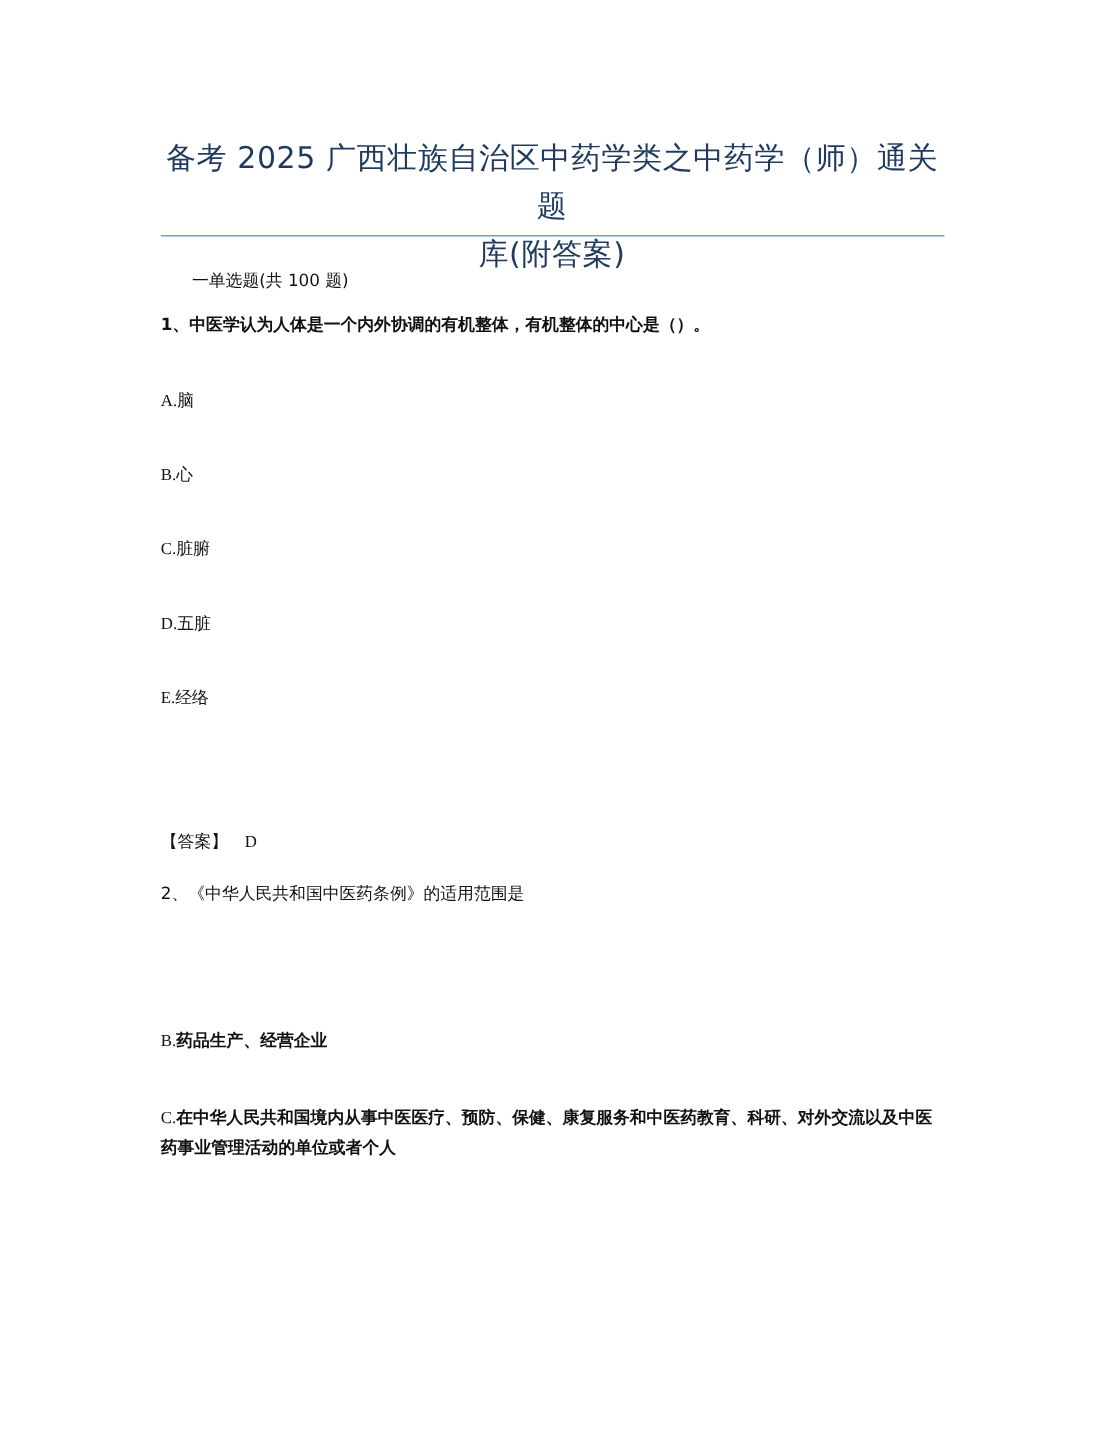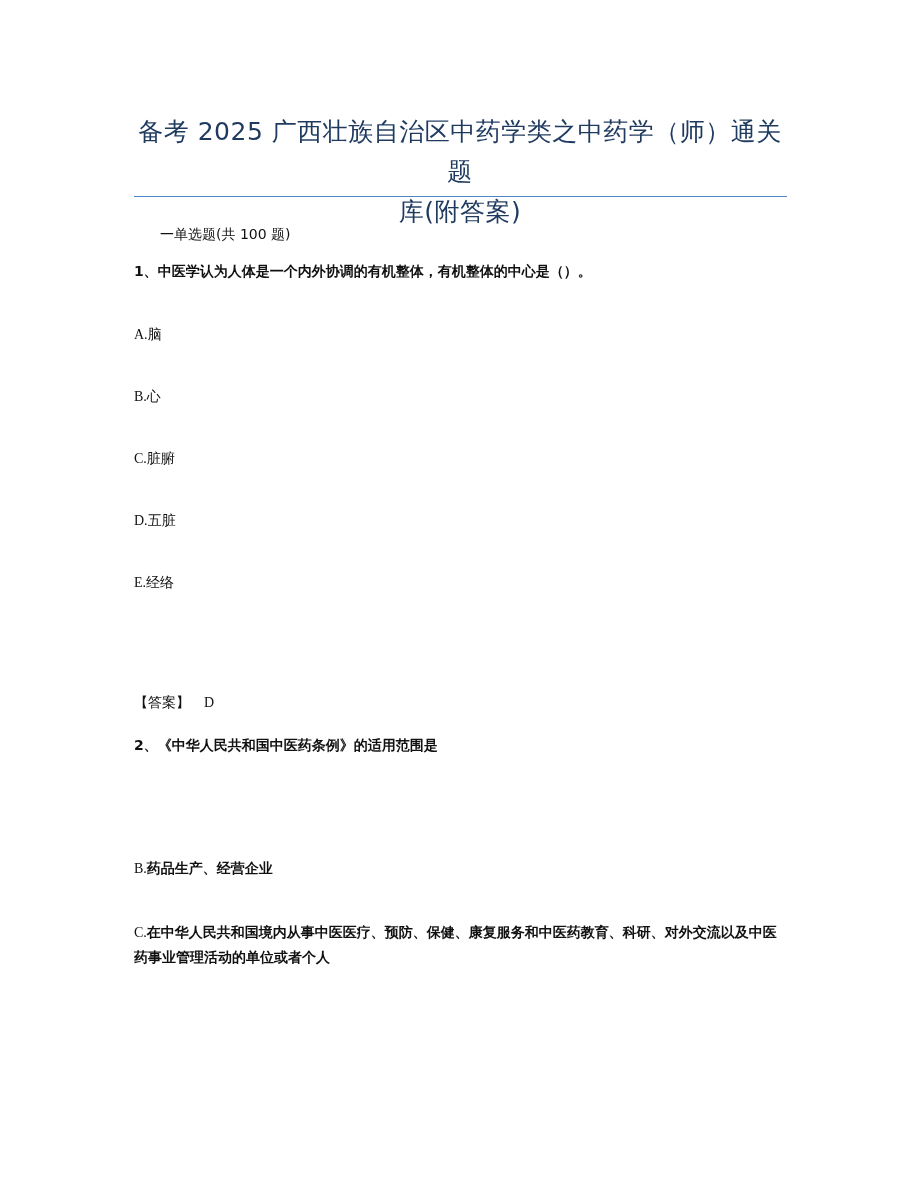--- a/index.html
+++ b/index.html
@@ -53,21 +53,21 @@
       margin-left: 26px;
     }
     .q1 { top: 261px; font-weight: bold; }
     .optA { top: 324px; }
     .optB { top: 386px; }
     .optC { top: 448px; text-align: center; }
     .optD { top: 510px; }
     .optE { top: 572px; }
     .answer { top: 692px; }
     .answer .ans-val { margin-left: 14px; font-family: "Liberation Serif", serif; }
-    .q2 { top: 735px; font-weight: bold; }
+    .q2 { top: 735px; font-weight: normal; }
     .q2A { top: 796px; font-weight: bold; }
     .q2B { top: 858px; font-weight: bold; text-align: right; }
     .q2C { top: 920px; font-weight: bold; white-space: normal; width: 655px; line-height: 24px; }
     .q2D { top: 1008px; font-weight: bold; }
     .letter { font-family: "Liberation Serif", serif; font-weight: normal; }
   </style>
 </head>
 <body>
 
 <div class="page">

